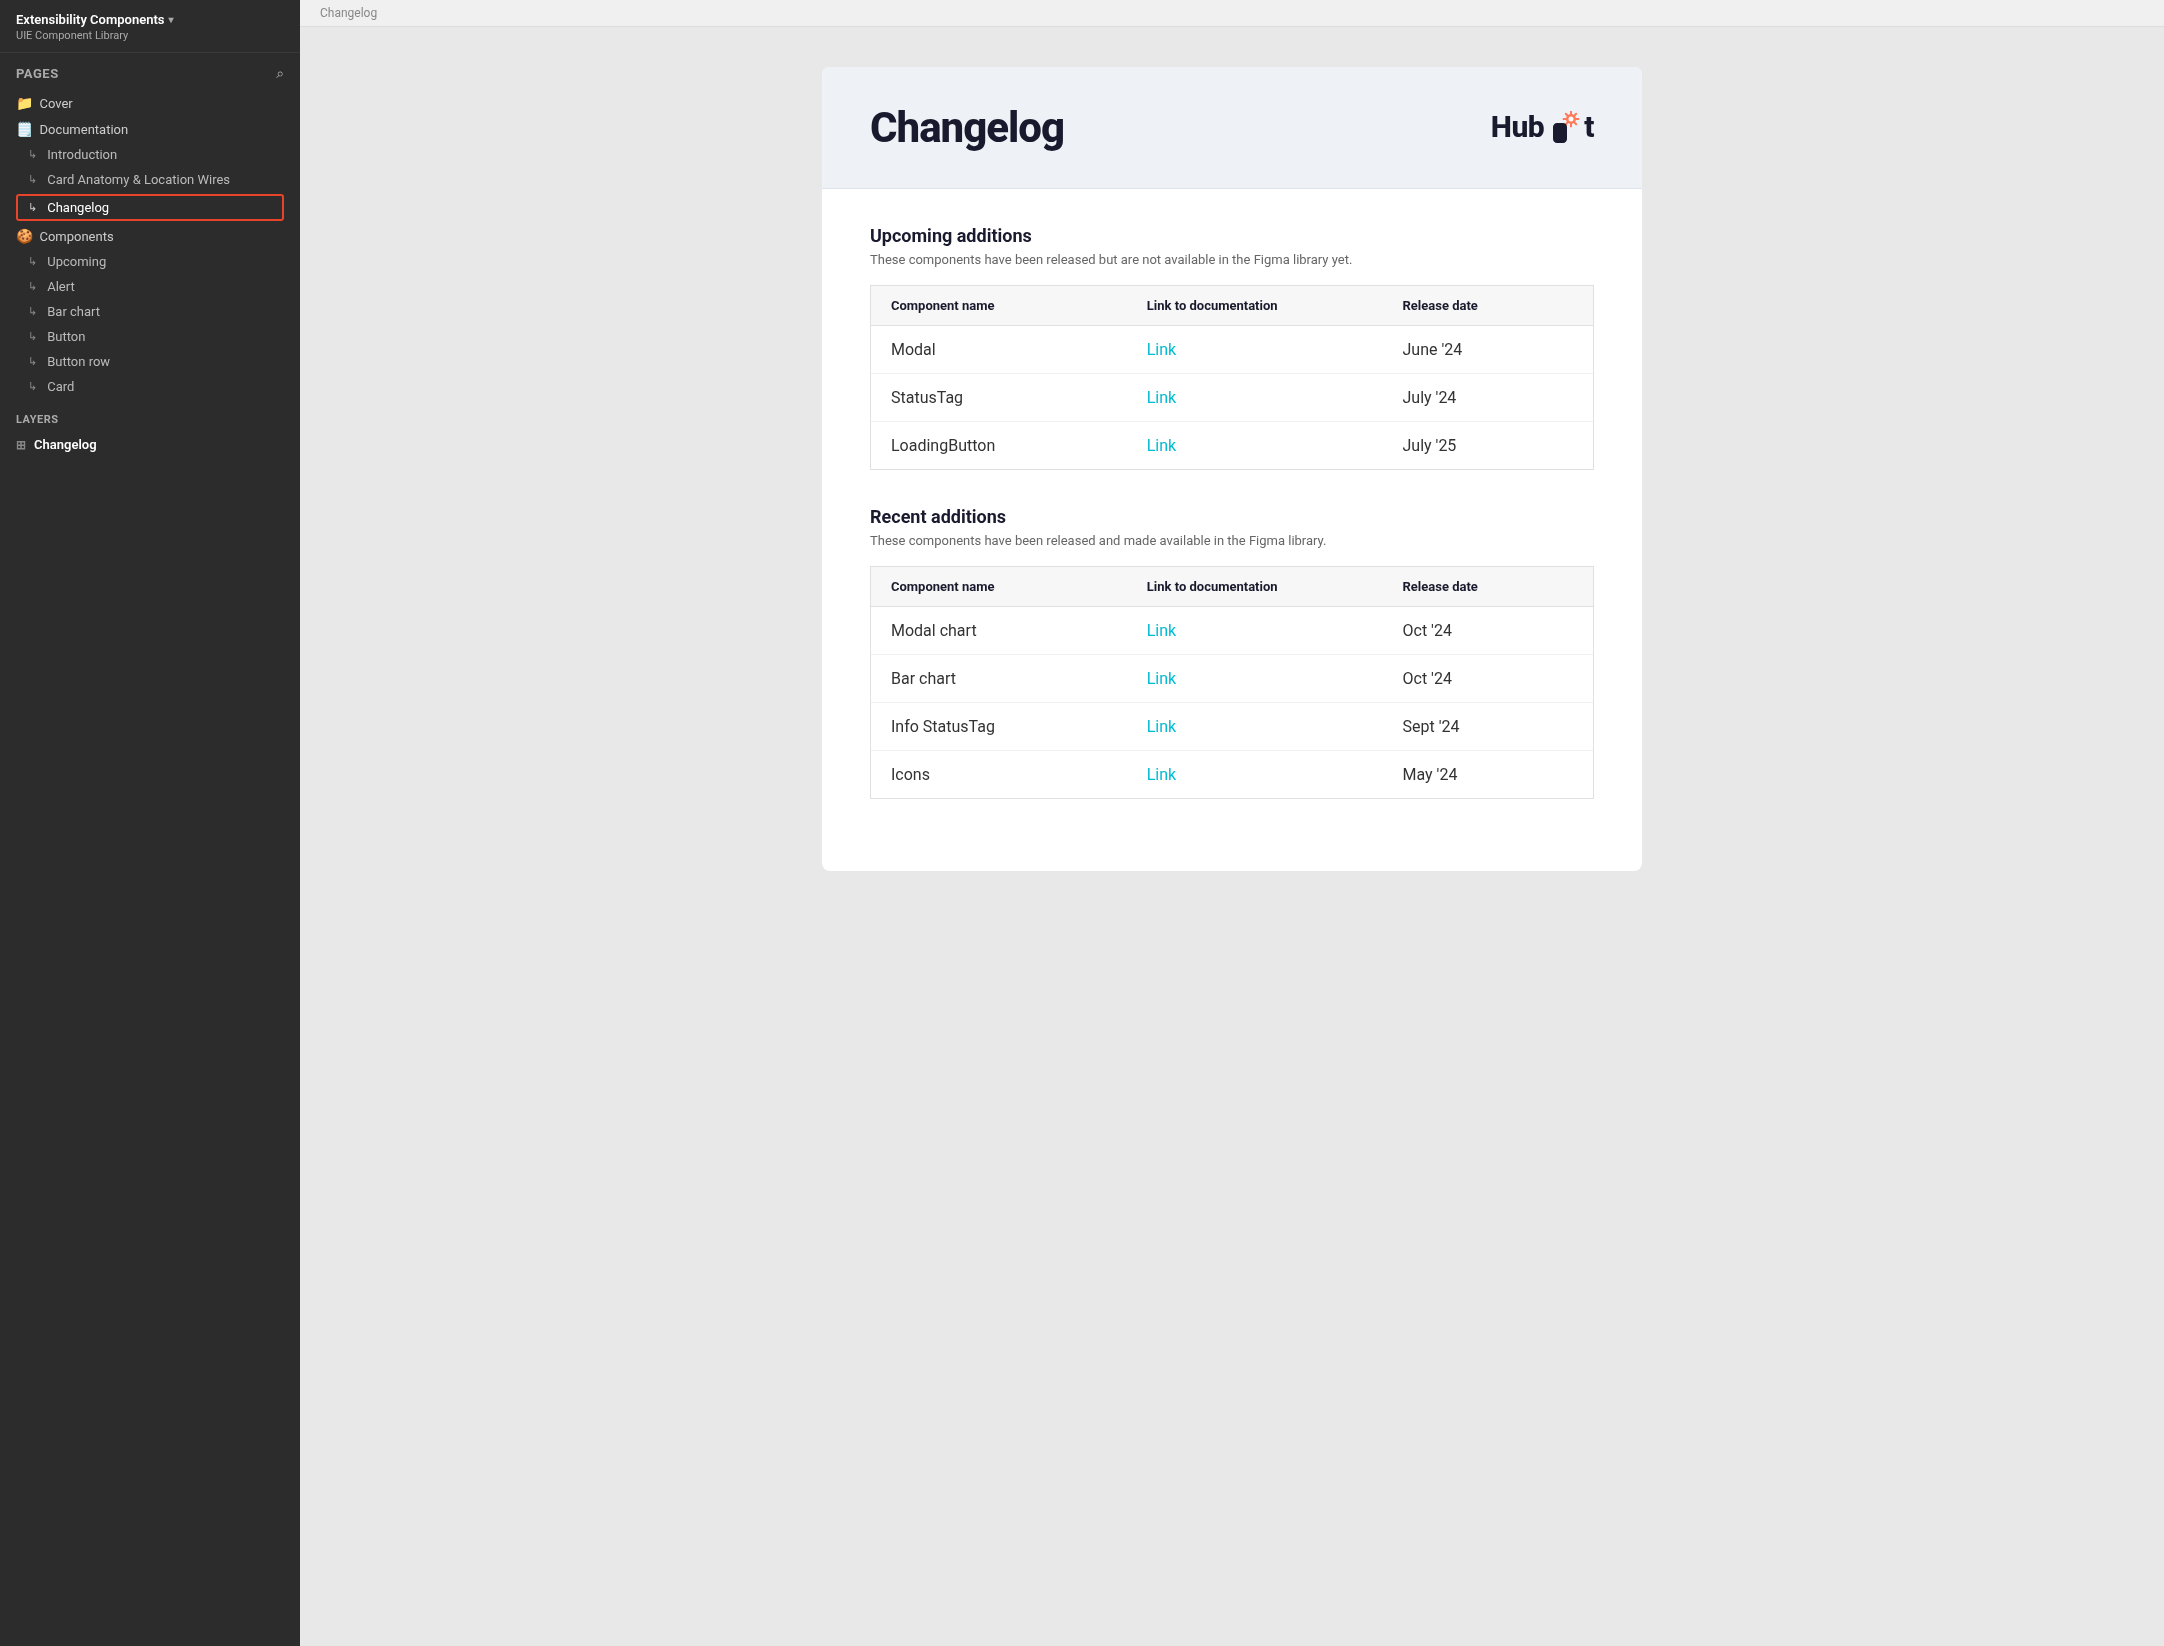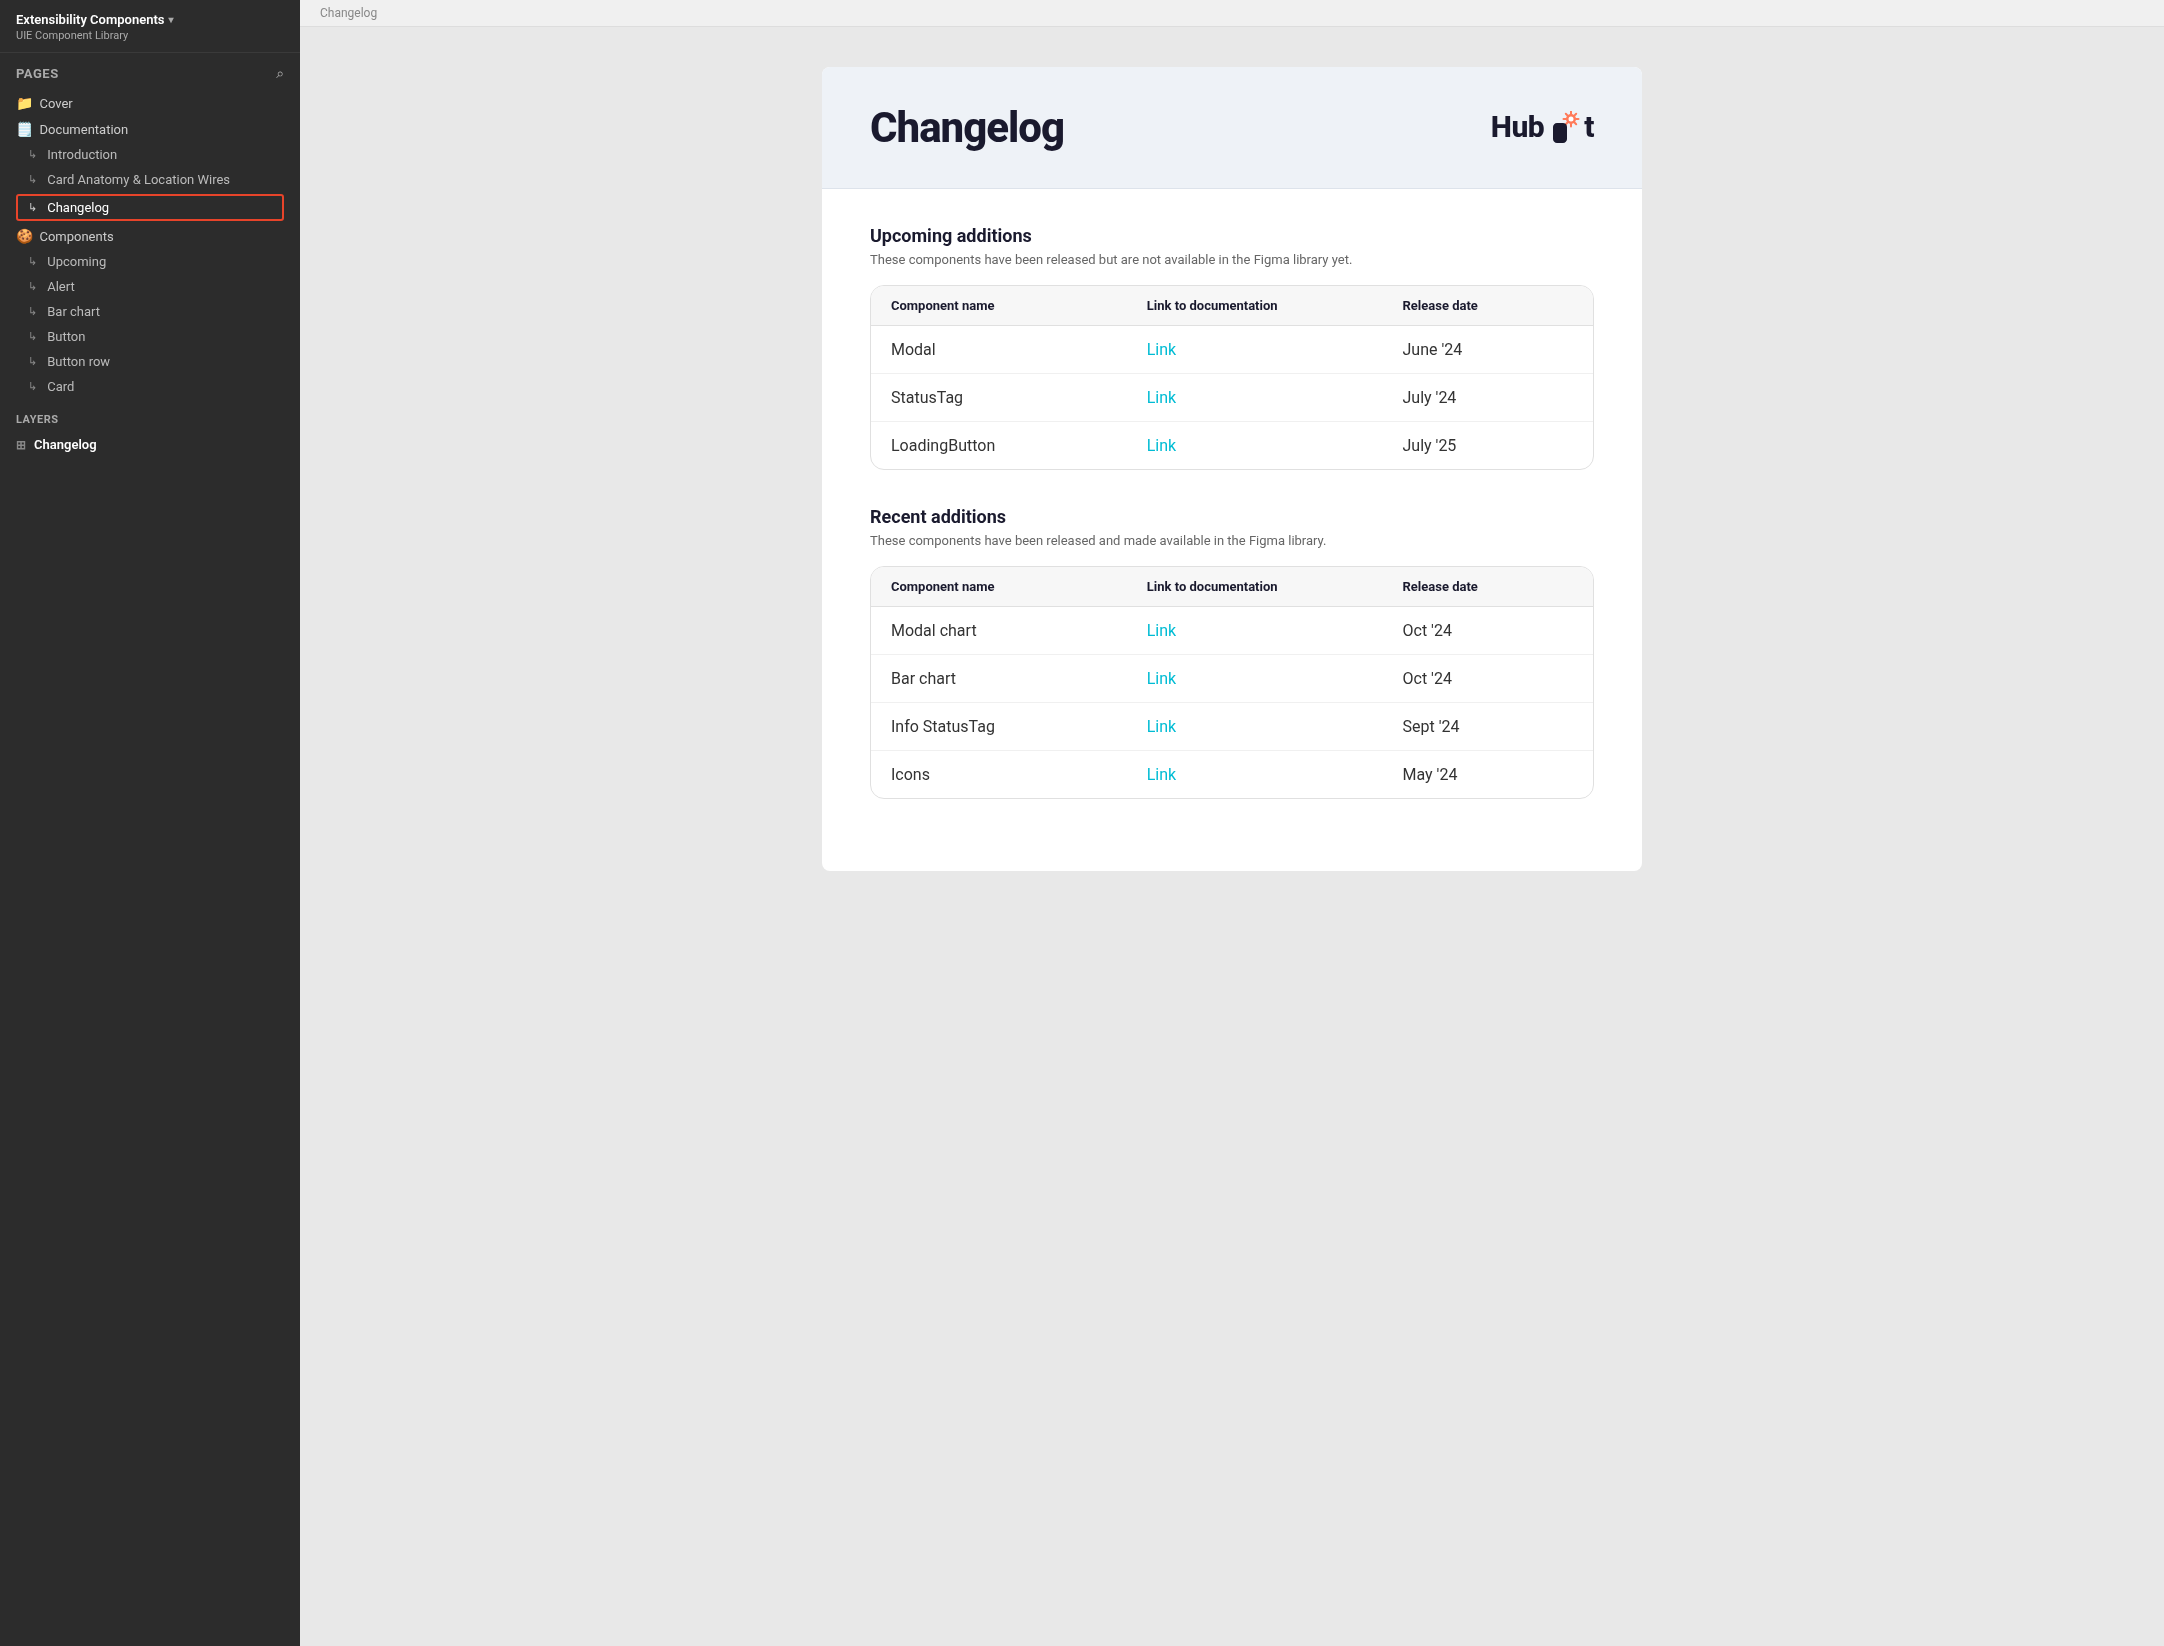--- a/index.html
+++ b/index.html
@@ -207,21 +207,21 @@
 
     .section-desc {
       font-size: 13px;
       color: #666;
       margin-bottom: 18px;
     }
 
     .data-table {
       width: 100%;
       border: 1px solid #e0e0e0;
-      border-radius: 14px;
+      border-radius: 0;
       overflow: hidden;
       margin-bottom: 36px;
     }
 
     .table-header-row {
       display: grid;
       grid-template-columns: 1.5fr 1.5fr 1fr;
       background: #f7f7f7;
       border-bottom: 1px solid #e0e0e0;
       padding: 12px 20px;

